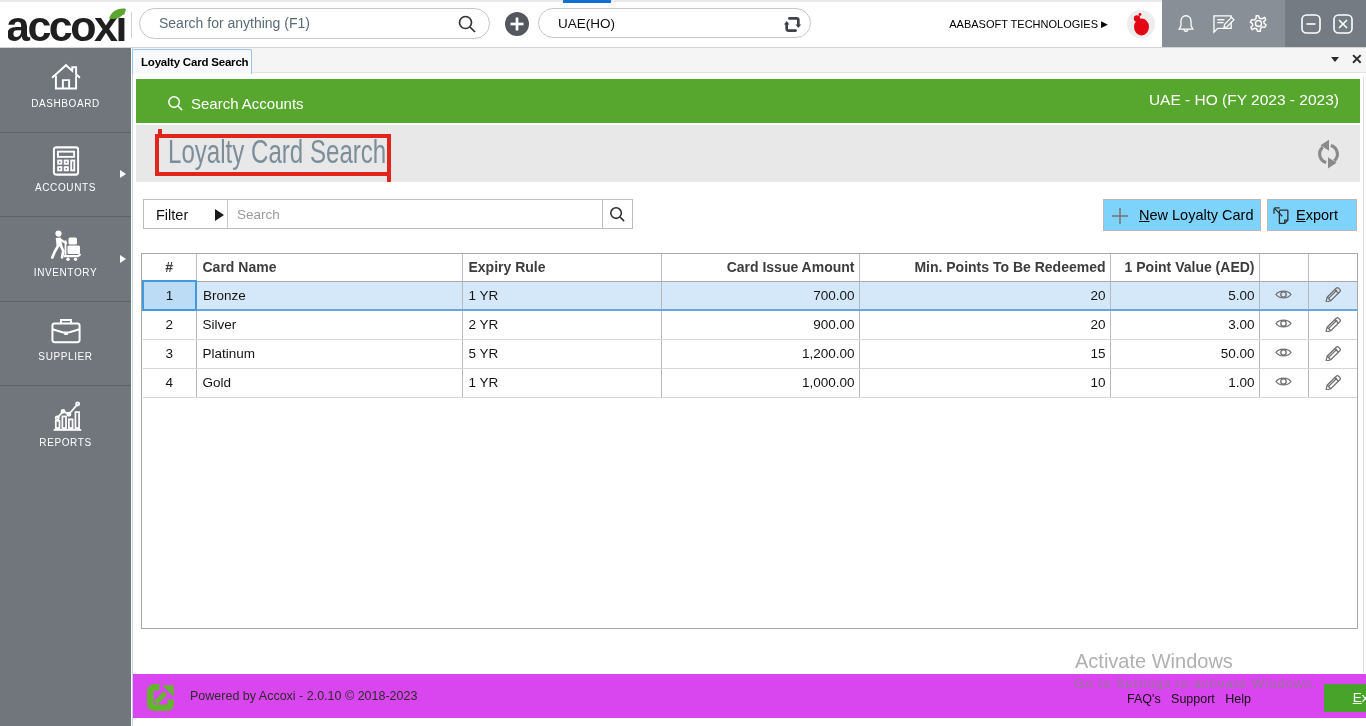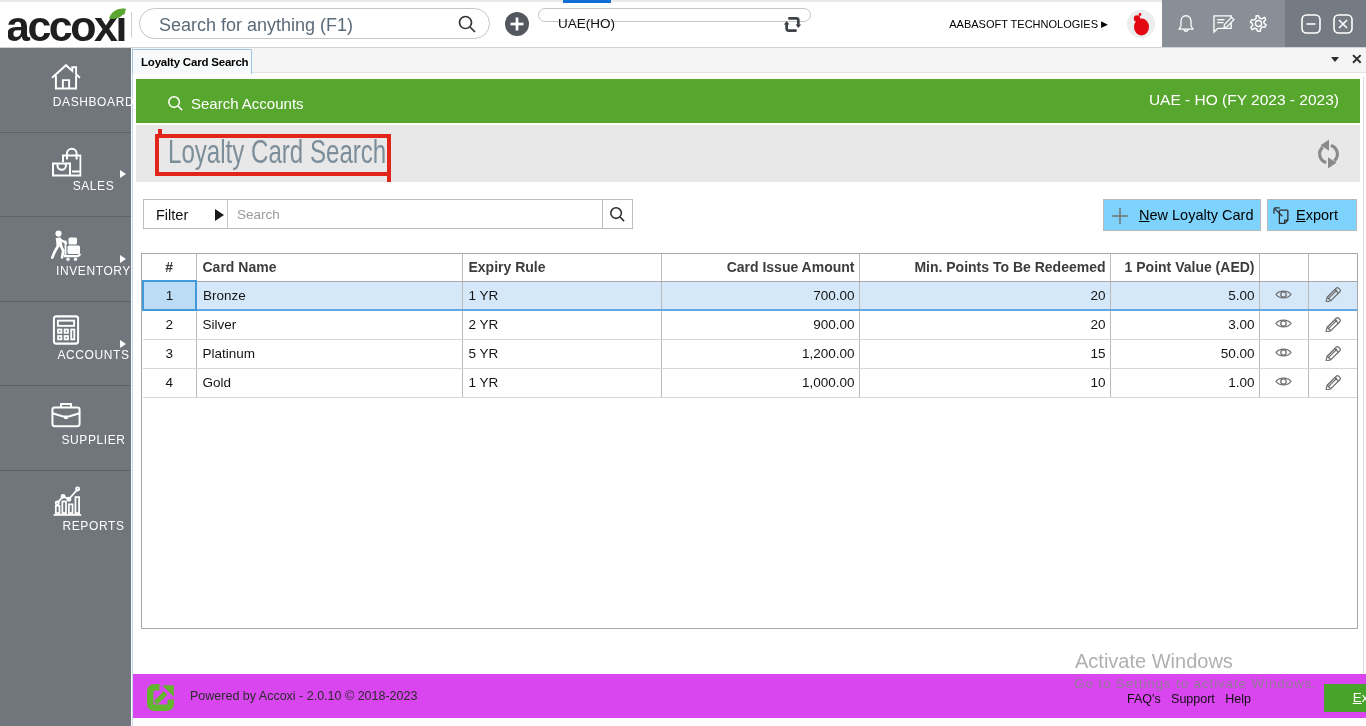--- a/index.html
+++ b/index.html
@@ -8,34 +8,34 @@
   .abs { position:absolute; }
 
   
   #topbar { left:0; top:0; width:1366px; height:48px; background:#fff; border-bottom:1px solid #d4d4d4; }
   #topstrip { left:0; top:0; width:1162px; height:2px; background:#e9e9e9; z-index:25; }
   #bluestrip { left:563px; top:0; width:48px; height:3px; background:#0f6fd7; z-index:26; }
   #logo { left:8px; top:2px; width:120px; height:44px; }
   #logosep { left:131px; top:12px; width:1px; height:26px; background:#cfcfcf; }
   .pill { border:1px solid #c6c6c6; border-radius:16px; background:#fff; }
   #searchpill { left:139px; top:8px; width:351px; height:31px; }
-  #searchpill .ph { position:absolute; left:19px; top:6px; font-size:18px; color:#5b6b79; }
+  #searchpill .ph { position:absolute; left:19px; top:6px; font-size:14px; color:#5b6b79; }
   #pluscirc { left:505px; top:12px; width:24px; height:24px; border-radius:50%; background:#54585e; color:#fff; }
-  #uaepill { left:538px; top:8px; width:273px; height:14px; }
+  #uaepill { left:538px; top:8px; width:273px; height:30px; }
   #uaepill .t { position:absolute; left:19px; top:7px; font-size:13.5px; color:#111; }
   #company { right:258px; top:18px; font-size:11px; color:#000; letter-spacing:0; }
   #avatar { left:1127px; top:10px; width:28px; height:28px; border-radius:50%; background:#efefef; overflow:hidden; }
   #panel1 { left:1162px; top:0; width:123px; height:47px; background:#888f96; }
   #panel2 { left:1285px; top:0; width:81px; height:47px; background:#747b82; }
 
   
   #sidebar { left:0; top:48px; width:131px; height:678px; background:#71767c; z-index:10; }
   .sbitem { position:relative; height:84.6px; border-bottom:1px solid #5d6268; color:#fff; text-align:center; }
   .sbitem:last-child { border-bottom:none; }
-  .sbitem .lbl { position:absolute; width:100%; bottom:23px; font-size:12px; letter-spacing:0.6px; color:#fff;margin-left:28px; }
+  .sbitem .lbl { position:absolute; width:100%; bottom:23px; font-size:10px; letter-spacing:0.6px; color:#fff; }
   .sbitem svg { position:absolute; left:50%; transform:translateX(-50%); top:13px; }
   .sbarrow { position:absolute; right:5px; top:50%; margin-top:-4px; width:0; height:0;
     border-left:6px solid #fff; border-top:4.5px solid transparent; border-bottom:4.5px solid transparent; }
 
   
   #contentline { left:132px; top:48px; width:1px; height:678px; background:#c3d7e8; }
   #rightline { left:1363px; top:77px; width:1px; height:596px; background:#dcdcdc; }
   #tabstrip { left:133px; top:48px; width:1233px; height:25px; background:#f5f5f6; border-bottom:1px solid #e2e2e2; }
   #tab { left:132px; top:49px; width:120px; height:25px; background:#f8f9fa; border:1px solid #9ec4e5; border-bottom:none; border-radius:2px 2px 0 0; z-index:5; }
   #tab .t { position:absolute; left:8px; top:6px; font-size:11.5px; font-weight:bold; color:#000; white-space:nowrap; letter-spacing:-0.2px; }
@@ -167,58 +167,47 @@
   <div class="abs" id="sidebar">
     <div class="sbitem">
       <svg width="34" height="32" viewBox="0 0 48 46" fill="none" stroke="#fff" stroke-width="2.8">
         <path d="M4 24 L24 6 L33 14.2 L33 9 L38.5 9 L38.5 19 L44 24"></path>
         <path d="M9.5 21 V39.5 H38.5 V21"></path>
         <path d="M19.5 39.5 V27.5 H28.5 V39.5"></path>
       </svg>
       <div class="lbl">DASHBOARD</div>
     </div>
     <div class="sbitem">
-      <svg width="31" height="32" viewBox="0 0 31 32" fill="none" stroke="#fff" stroke-width="2">
-        <path d="M12.5 16 V9.5 H30 V29.5 H20.5"></path>
-        <path d="M16.5 13.5 V7.5 A4.8 4.8 0 0 1 26.1 7.5 V13.5"></path>
-        <path d="M21.5 25.5 H30"></path>
-        <path d="M2.5 17.5 H19.5 V29.5 H2.5 Z"></path>
-        <path d="M7 17.5 V19.5 A4.2 4.2 0 0 0 15.4 19.5 V17.5"></path>
+      <svg width="27" height="30" viewBox="0 0 28 31" fill="none" stroke="#fff">
+        <rect x="1.4" y="1.4" width="25.2" height="28.2" rx="2.5" stroke-width="2.2"></rect>
+        <rect x="5.6" y="5.8" width="16.8" height="5.4" stroke-width="2"></rect>
+        <rect x="5.8" y="15" width="3.4" height="3.4" stroke-width="1.9"></rect>
+        <rect x="12.6" y="15" width="3.4" height="3.4" stroke-width="1.9"></rect>
+        <rect x="5.8" y="21.8" width="3.4" height="3.4" stroke-width="1.9"></rect>
+        <rect x="12.6" y="21.8" width="3.4" height="3.4" stroke-width="1.9"></rect>
+        <rect x="19.4" y="15" width="3.2" height="10.2" stroke-width="1.9"></rect>
       </svg>
-      <div class="lbl">SALES</div>
+      <div class="lbl">ACCOUNTS</div>
       <div class="sbarrow"></div>
     </div>
     <div class="sbitem">
       <svg width="35" height="32" viewBox="0 0 35 32" fill="none">
         <circle cx="10" cy="3.6" r="3.1" fill="#fff"></circle>
         <path d="M7.2 8 L12.3 7.4 L14 16 L8.2 16.8 Z" fill="#fff"></path>
         <path d="M11.5 9.5 L17.5 13" stroke="#fff" stroke-width="2.4" stroke-linecap="round"></path>
         <path d="M9.5 16 L6.3 21.5 L3.8 27.5" stroke="#fff" stroke-width="2.7" stroke-linecap="round"></path>
         <path d="M12.5 16 L14.8 21 L13.6 27.3" stroke="#fff" stroke-width="2.7" stroke-linecap="round"></path>
         <path d="M17 10.5 V26" stroke="#fff" stroke-width="1.8"></path>
         <path d="M15.5 26.2 H29.5 L32 24" stroke="#fff" stroke-width="2.2"></path>
         <rect x="20" y="7.5" width="8.5" height="7" rx="1.5" fill="#fff"></rect>
         <rect x="19" y="15.5" width="12.5" height="8.5" rx="1.5" fill="#fff"></rect>
         <circle cx="19.5" cy="29.3" r="1.7" fill="#fff"></circle>
         <circle cx="27" cy="29.3" r="1.7" fill="#fff"></circle>
       </svg>
       <div class="lbl">INVENTORY</div>
-      <div class="sbarrow"></div>
-    </div>
-    <div class="sbitem">
-      <svg width="27" height="30" viewBox="0 0 28 31" fill="none" stroke="#fff">
-        <rect x="1.4" y="1.4" width="25.2" height="28.2" rx="2.5" stroke-width="2.2"></rect>
-        <rect x="5.6" y="5.8" width="16.8" height="5.4" stroke-width="2"></rect>
-        <rect x="5.8" y="15" width="3.4" height="3.4" stroke-width="1.9"></rect>
-        <rect x="12.6" y="15" width="3.4" height="3.4" stroke-width="1.9"></rect>
-        <rect x="5.8" y="21.8" width="3.4" height="3.4" stroke-width="1.9"></rect>
-        <rect x="12.6" y="21.8" width="3.4" height="3.4" stroke-width="1.9"></rect>
-        <rect x="19.4" y="15" width="3.2" height="10.2" stroke-width="1.9"></rect>
-      </svg>
-      <div class="lbl">ACCOUNTS</div>
       <div class="sbarrow"></div>
     </div>
     <div class="sbitem">
       <svg width="33" height="30" viewBox="0 0 46 42" fill="none" stroke="#fff" stroke-width="2.8">
         <rect x="4" y="12" width="38" height="26" rx="3"></rect>
         <path d="M16 12 V7 H30 V12"></path>
         <path d="M4 20 L19 24.5 H27 L42 20"></path>
         <path d="M20.5 24.5 H25.5 V28 H20.5 Z" fill="#fff" stroke="none"></path>
       </svg>
       <div class="lbl">SUPPLIER</div>

